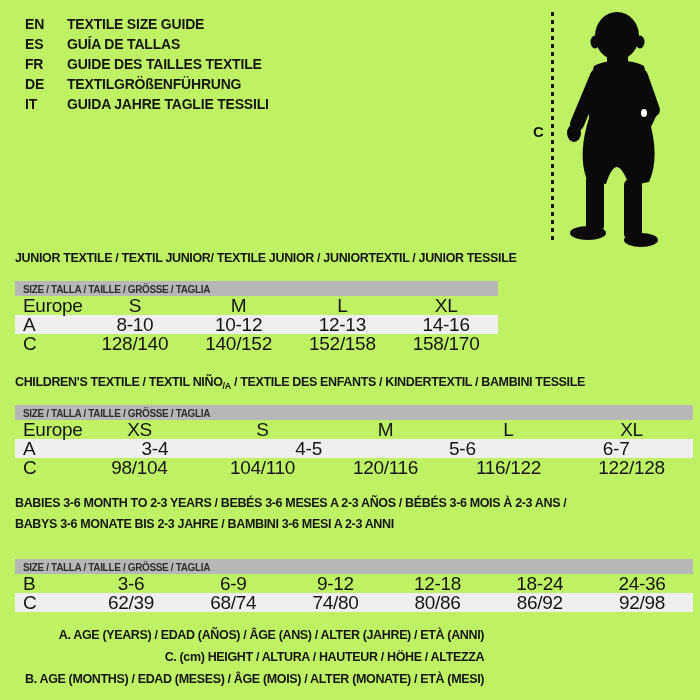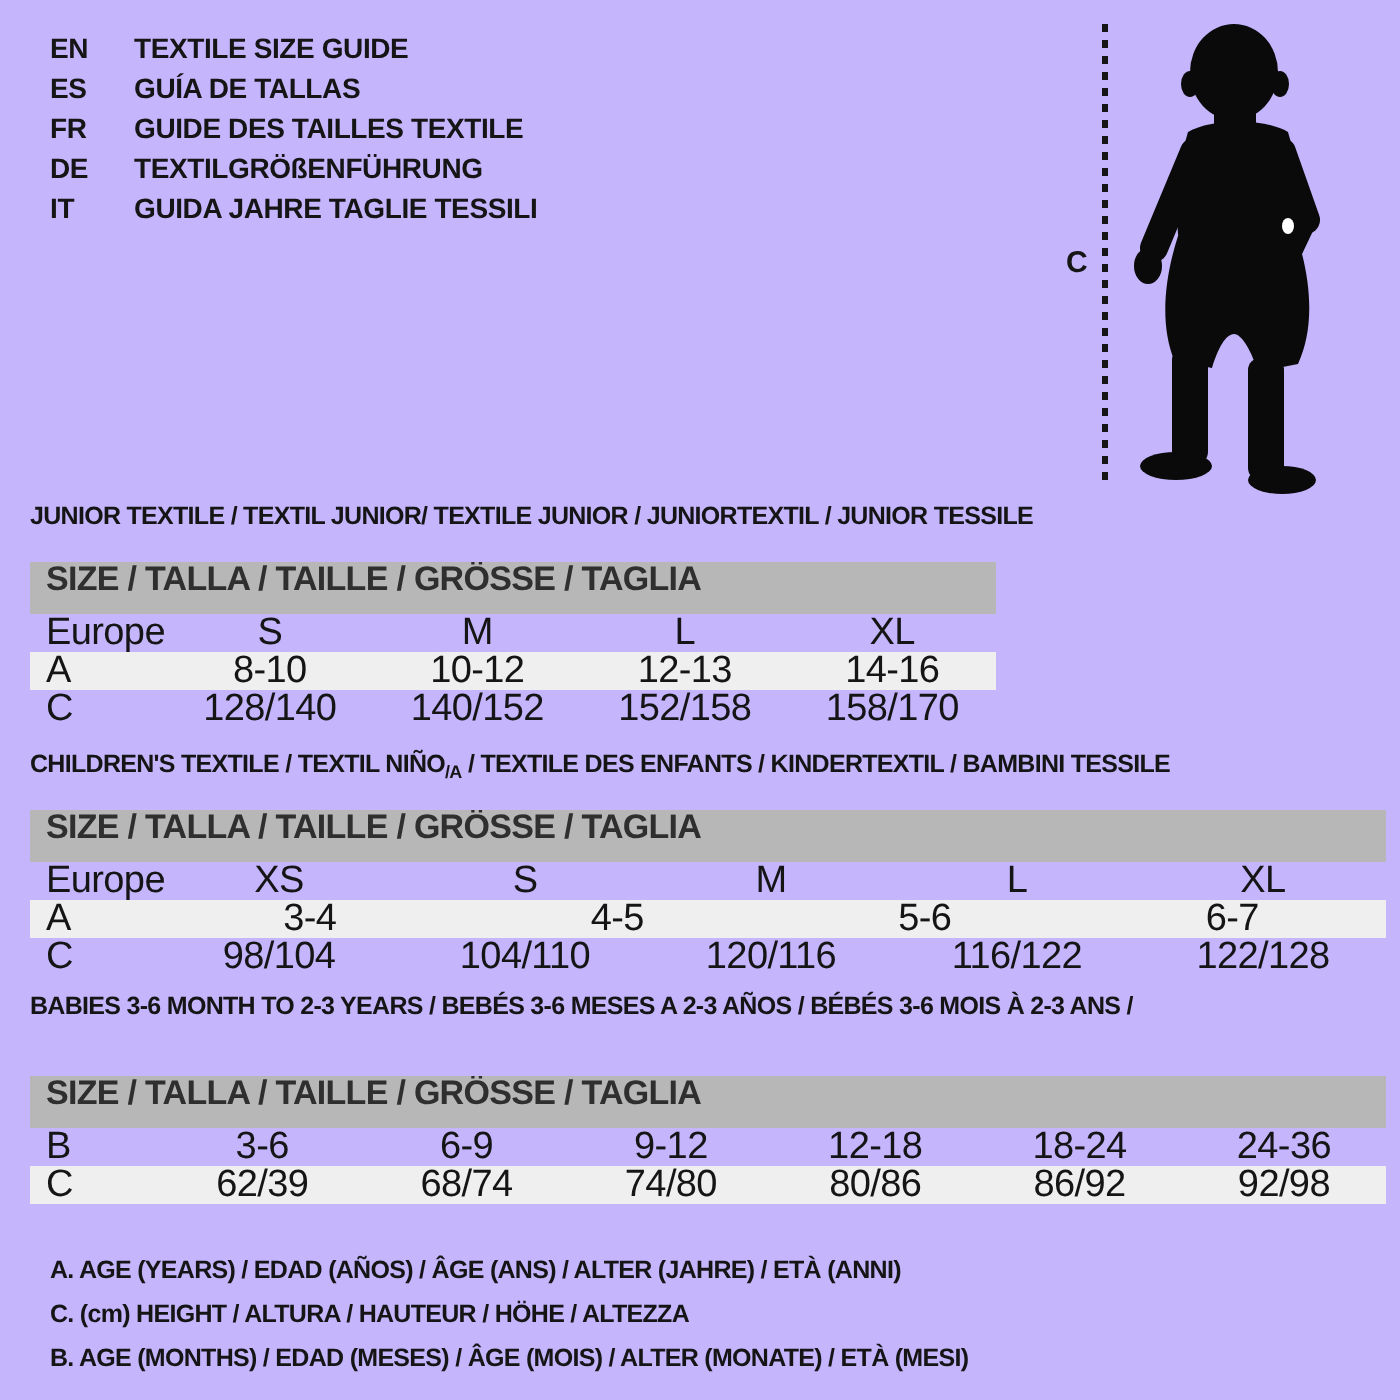--- a/index.html
+++ b/index.html
@@ -1,17 +1,17 @@
 <!DOCTYPE html>
 <html style="--ink: #151515; --header-bar-bg: #b7b7b7; --header-bar-text: #2f2f2f; --shaded-row-bg: #efefef; --silhouette: #0a0a0a;"><head>
 <meta charset="utf-8">
 <style>
   html,body{margin:0;padding:0;background:#fff;}
   .page{
-    position:relative;width:700px;height:700px;background:#c4b5fd;overflow:hidden;
+    position:relative;width:700px;height:700px;background:#bef264;overflow:hidden;
     font-family:"Liberation Sans",sans-serif;color:var(--ink,#111);
   }
   
   .lang-list{position:absolute;left:25px;top:14px;}
   .lang-row{display:flex;height:20px;line-height:20px;font-weight:700;font-size:14px;letter-spacing:-0.2px;white-space:nowrap;}
   .lang-code{width:42px;}
   
   .c-label{position:absolute;left:533px;top:123px;font-weight:700;font-size:15px;}
   .dash-line{
     position:absolute;left:551px;top:12px;width:3px;height:230px;
@@ -25,32 +25,32 @@
   .sec-junior{top:250px;width:483px;}
   .sec-children{top:374px;width:678px;}
   .sec-babies{top:493px;width:678px;}
   .tbl-title{font-weight:700;font-size:12.5px;letter-spacing:-0.35px;line-height:16px;white-space:nowrap;}
   .sec-junior .tbl-title{margin-bottom:15px;}
   .sec-children .tbl-title{margin-bottom:14px;}
   .babies-title-line{font-weight:700;font-size:12.5px;letter-spacing:-0.35px;line-height:21px;white-space:nowrap;}
   .babies-title-wrap{margin-bottom:24px;}
   .sub{font-size:9px;position:relative;top:3px;}
   .hdr-bar{
-    height:26px;line-height:18px;background:var(--header-bar-bg,#b7b7b7);color:var(--header-bar-text,#2e2e2e);
-    font-weight:700;font-size:17px;letter-spacing:-0.35px;padding-left:8px;box-sizing:border-box;white-space:nowrap;overflow:hidden;
+    height:15px;line-height:18px;background:var(--header-bar-bg,#b7b7b7);color:var(--header-bar-text,#2e2e2e);
+    font-weight:700;font-size:10px;letter-spacing:-0.35px;padding-left:8px;box-sizing:border-box;white-space:nowrap;overflow:hidden;
   }
   .trow{display:flex;height:19px;line-height:19px;font-size:19px;letter-spacing:-0.3px;}
   .trow.shaded{background:var(--shaded-row-bg,#efefef);}
   .tlab{padding-left:8px;box-sizing:border-box;}
   .sec-junior .tlab{width:68px;}
   .sec-children .tlab{width:63px;}
   .sec-babies .tlab{width:65px;}
   .tcell{flex:1;text-align:center;}
   
-  .footnotes{position:absolute;left:25px;top:624px;}
+  .footnotes{position:absolute;left:25px;top:624px;text-align:right;}
   .fline{height:22px;line-height:22px;font-weight:700;font-size:12.5px;letter-spacing:-0.35px;white-space:nowrap;}
 </style>
 </head>
 <body>
 
 <div class="page">
 
   <div class="lang-list">
       <div class="lang-row">
         <span class="lang-code">EN</span>
@@ -157,20 +157,21 @@
           <span class="tcell">120/116</span>
           <span class="tcell">116/122</span>
           <span class="tcell">122/128</span>
         </div>
       </div>
   </section>
 
   <section class="sec sec-babies">
     <div class="babies-title-wrap">
       <div class="babies-title-line">BABIES 3-6 MONTH TO 2-3 YEARS / BEBÉS 3-6 MESES A 2-3 AÑOS / BÉBÉS 3-6 MOIS À 2-3 ANS /</div>
+      <div class="babies-title-line">BABYS 3-6 MONATE BIS 2-3 JAHRE / BAMBINI 3-6 MESI A 2-3 ANNI</div>
     </div>
     <div class="tbl">
         <div class="hdr-bar">SIZE / TALLA / TAILLE / GRÖSSE / TAGLIA</div>
         <div class="trow">
           <span class="tlab">B</span>
           <span class="tcell">3-6</span>
           <span class="tcell">6-9</span>
           <span class="tcell">9-12</span>
           <span class="tcell">12-18</span>
           <span class="tcell">18-24</span>

